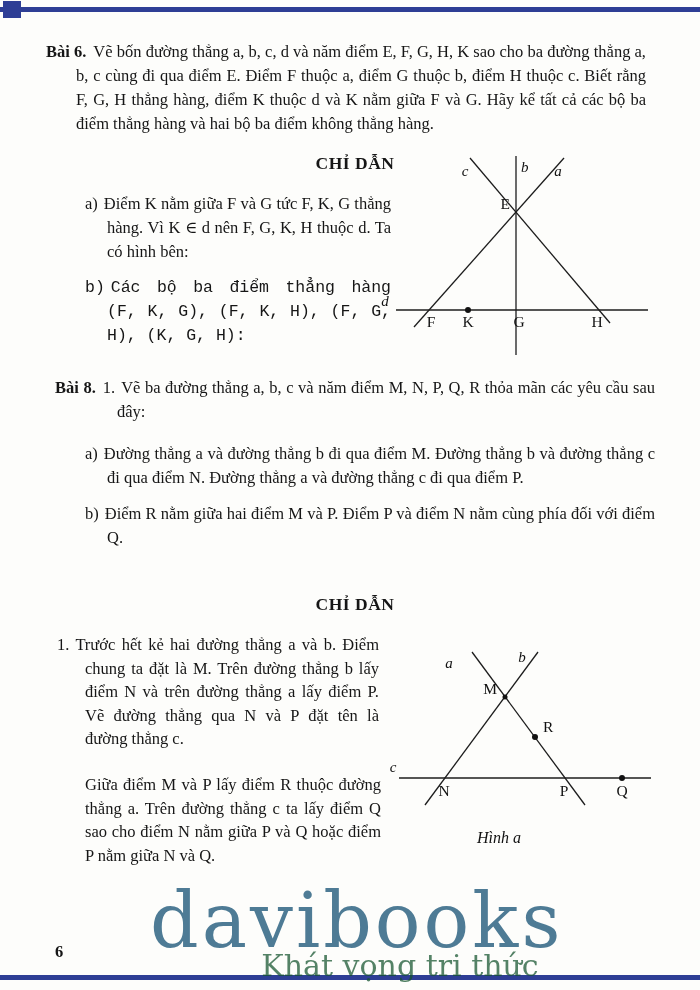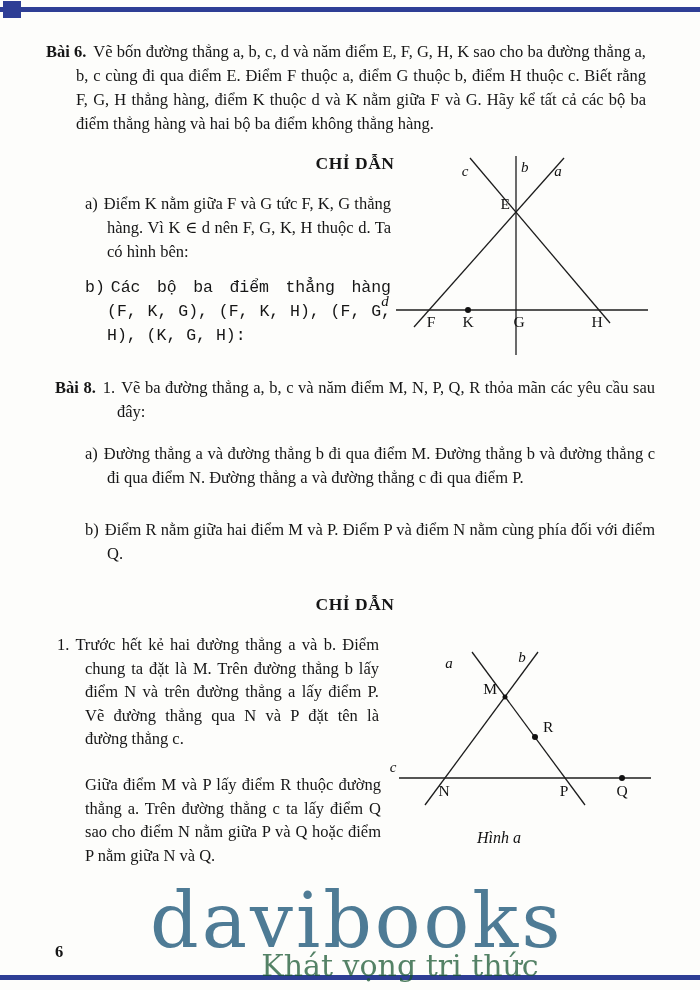--- a/index.html
+++ b/index.html
@@ -82,21 +82,21 @@
     <text class="pt" x="225" y="179" text-anchor="middle">H</text>
   </svg>
 
   <div class="txt hang" style="left:55px; top:376px; width:600px; padding-left:62px; text-indent:-62px;">
     <span class="lbl marker">Bài 8.</span><span class="marker2">1.</span><span>Vẽ ba đường thẳng a, b, c và năm điểm M, N, P, Q, R thỏa mãn các yêu cầu sau đây:</span>
   </div>
 
   <div class="txt hang" style="left:85px; top:442px; width:570px; padding-left:22px; text-indent:-22px;">
     <span class="marker2">a)</span><span>Đường thẳng a và đường thẳng b đi qua điểm M. Đường thẳng b và đường thẳng c đi qua điểm N. Đường thẳng a và đường thẳng c đi qua điểm P.</span>
   </div>
-  <div class="txt hang" style="left:85px; top:518px; width:570px; padding-left:22px; text-indent:-22px;">
+  <div class="txt hang" style="left:85px; top:502px; width:570px; padding-left:22px; text-indent:-22px;">
     <span class="marker2">b)</span><span>Điểm R nằm giữa hai điểm M và P. Điểm P và điểm N nằm cùng phía đối với điểm Q.</span>
   </div>
 
   <div class="guide-title" style="top:594px;">CHỈ DẪN</div>
 
   <div class="txt hang" style="left:57px; top:633px; width:322px; padding-left:28px; text-indent:-28px; line-height:23.5px;">
     <span class="marker2">1.</span><span>Trước hết kẻ hai đường thẳng a và b. Điểm chung ta đặt là M. Trên đường thẳng b lấy điểm N và trên đường thẳng a lấy điểm P. Vẽ đường thẳng qua N và P đặt tên là đường thẳng c.</span>
   </div>
   <div class="txt" style="left:85px; top:773px; width:296px; line-height:23.5px;">
     <span>Giữa điểm M và P lấy điểm R thuộc đường thẳng a. Trên đường thẳng c ta lấy điểm Q sao cho điểm N nằm giữa P và Q hoặc điểm P nằm giữa N và Q.</span>

